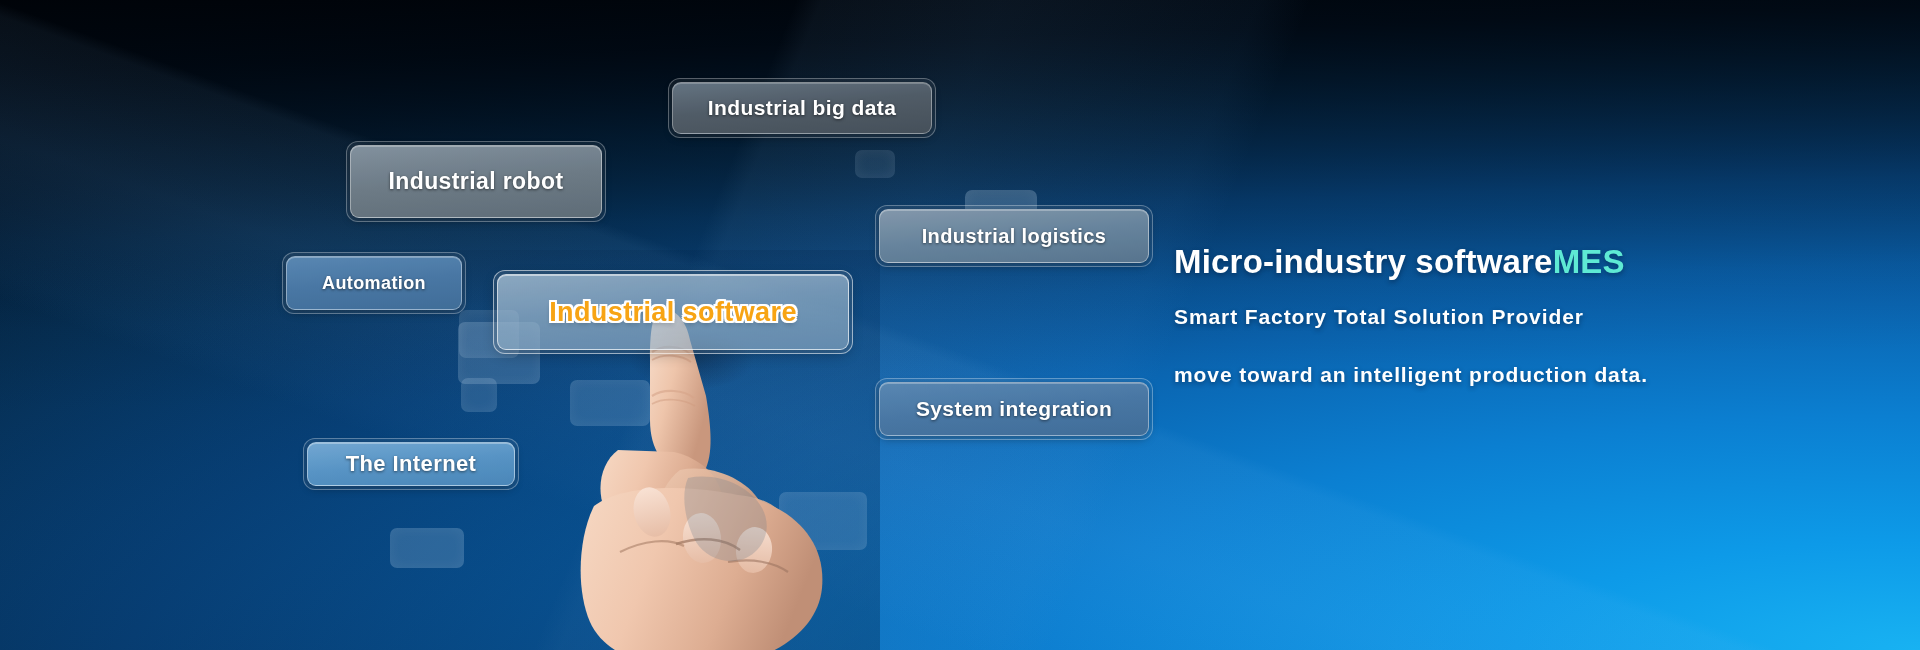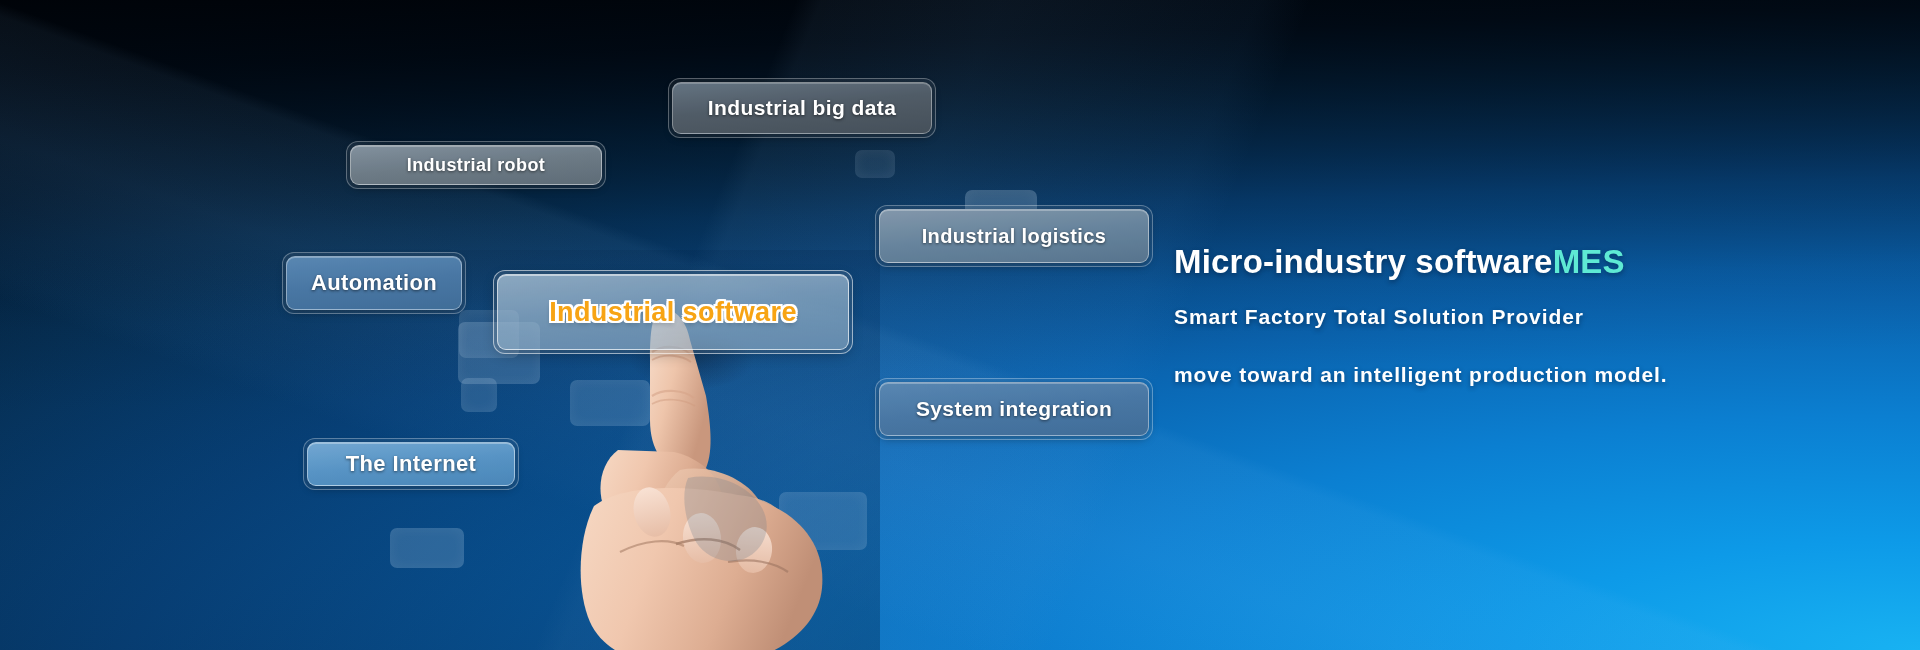--- a/index.html
+++ b/index.html
@@ -241,39 +241,39 @@
     <path d="M60 252 C84 240 108 238 124 246" stroke="#a87e68" stroke-width="2.2" fill="none" opacity="0.6"></path>
 
     <path d="M128 178 C158 172 190 186 202 208 C212 226 206 248 186 258
              C168 266 146 258 136 242 C126 224 120 196 128 178 Z" fill="#6f7f8c" opacity="0.28"></path>
   </svg>
 
   <div id="tile-layer">
       <div class="tile t-dark" style="left: 672px; top: 82px; width: 260px; height: 52px; font-size: 21px;">
         <span class="lbl">Industrial big data</span>
       </div>
-      <div class="tile t-slate" style="left: 350px; top: 145px; width: 252px; height: 40px; font-size: 18px; justify-content: center;">
+      <div class="tile t-slate" style="left: 350px; top: 145px; width: 252px; height: 73px; font-size: 23px; justify-content: center;">
         <span class="lbl">Industrial robot</span>
       </div>
       <div class="tile t-steel" style="left: 879px; top: 209px; width: 270px; height: 54px; font-size: 20px;">
         <span class="lbl">Industrial  logistics</span>
       </div>
-      <div class="tile t-blue" style="left: 286px; top: 256px; width: 176px; height: 54px; font-size: 22px;">
+      <div class="tile t-blue" style="left: 286px; top: 256px; width: 176px; height: 54px; font-size: 18px;">
         <span class="lbl">Automation</span>
       </div>
       <div class="tile t-active" style="left: 497px; top: 274px; width: 352px; height: 76px; font-size: 27px;">
         <span class="lbl">Industrial software</span>
       </div>
       <div class="tile t-blue" style="left: 879px; top: 382px; width: 270px; height: 54px; font-size: 21px;">
         <span class="lbl">System integration</span>
       </div>
       <div class="tile t-lblue" style="left: 307px; top: 442px; width: 208px; height: 44px; font-size: 22px; text-align: center;">
         <span class="lbl">The Internet</span>
       </div>
     </div>
 
   <div id="copy">
     <h1 class="headline"><span>Micro-industry software</span><span class="mes">MES</span></h1>
     <p class="sub">Smart Factory Total Solution Provider</p>
-    <p class="sub">move toward an intelligent production model.</p>
+    <p class="sub">move toward an intelligent production data.</p>
   </div>
 
 </div>
 
 </body></html>

